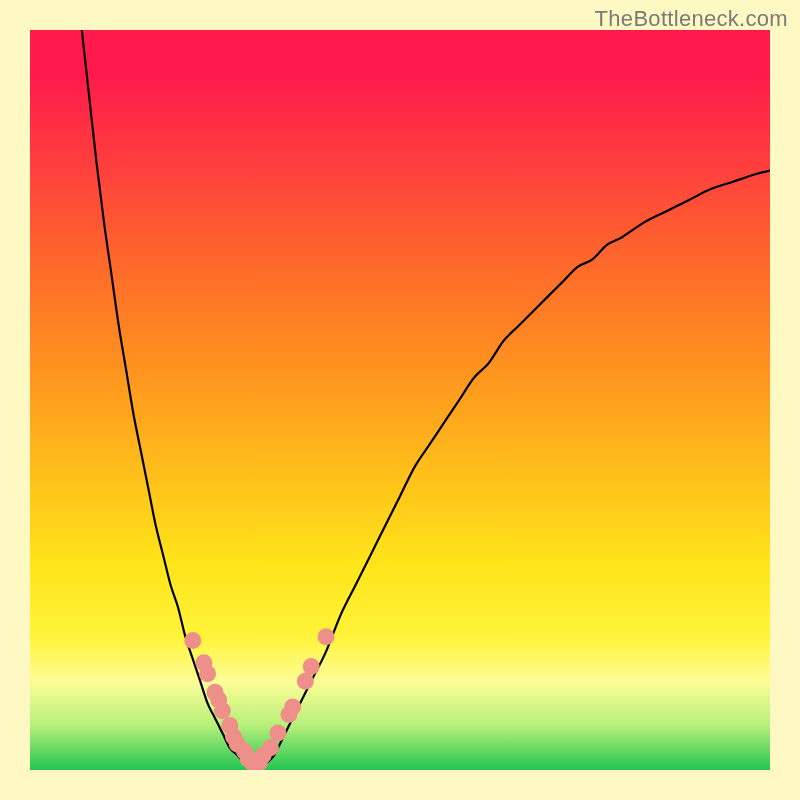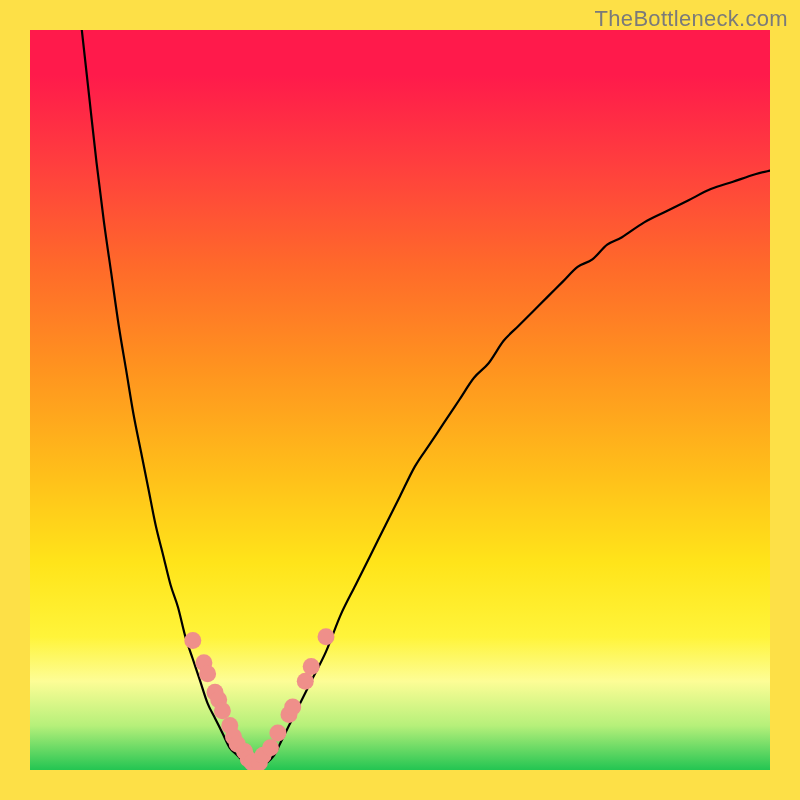--- a/index.html
+++ b/index.html
@@ -8,21 +8,21 @@
     width: 800px;
     height: 800px;
     overflow: hidden;
     background: #000;
     font-family: Arial, Helvetica, sans-serif;
   }
   .frame {
     position: relative;
     width: 800px;
     height: 800px;
-    background: #fde047;
+    background: #fef9c3;
   }
   .plot-area {
     position: absolute;
     left: 30px;
     top: 30px;
     width: 740px;
     height: 740px;
     overflow: hidden;
     background: linear-gradient(
       to bottom,

